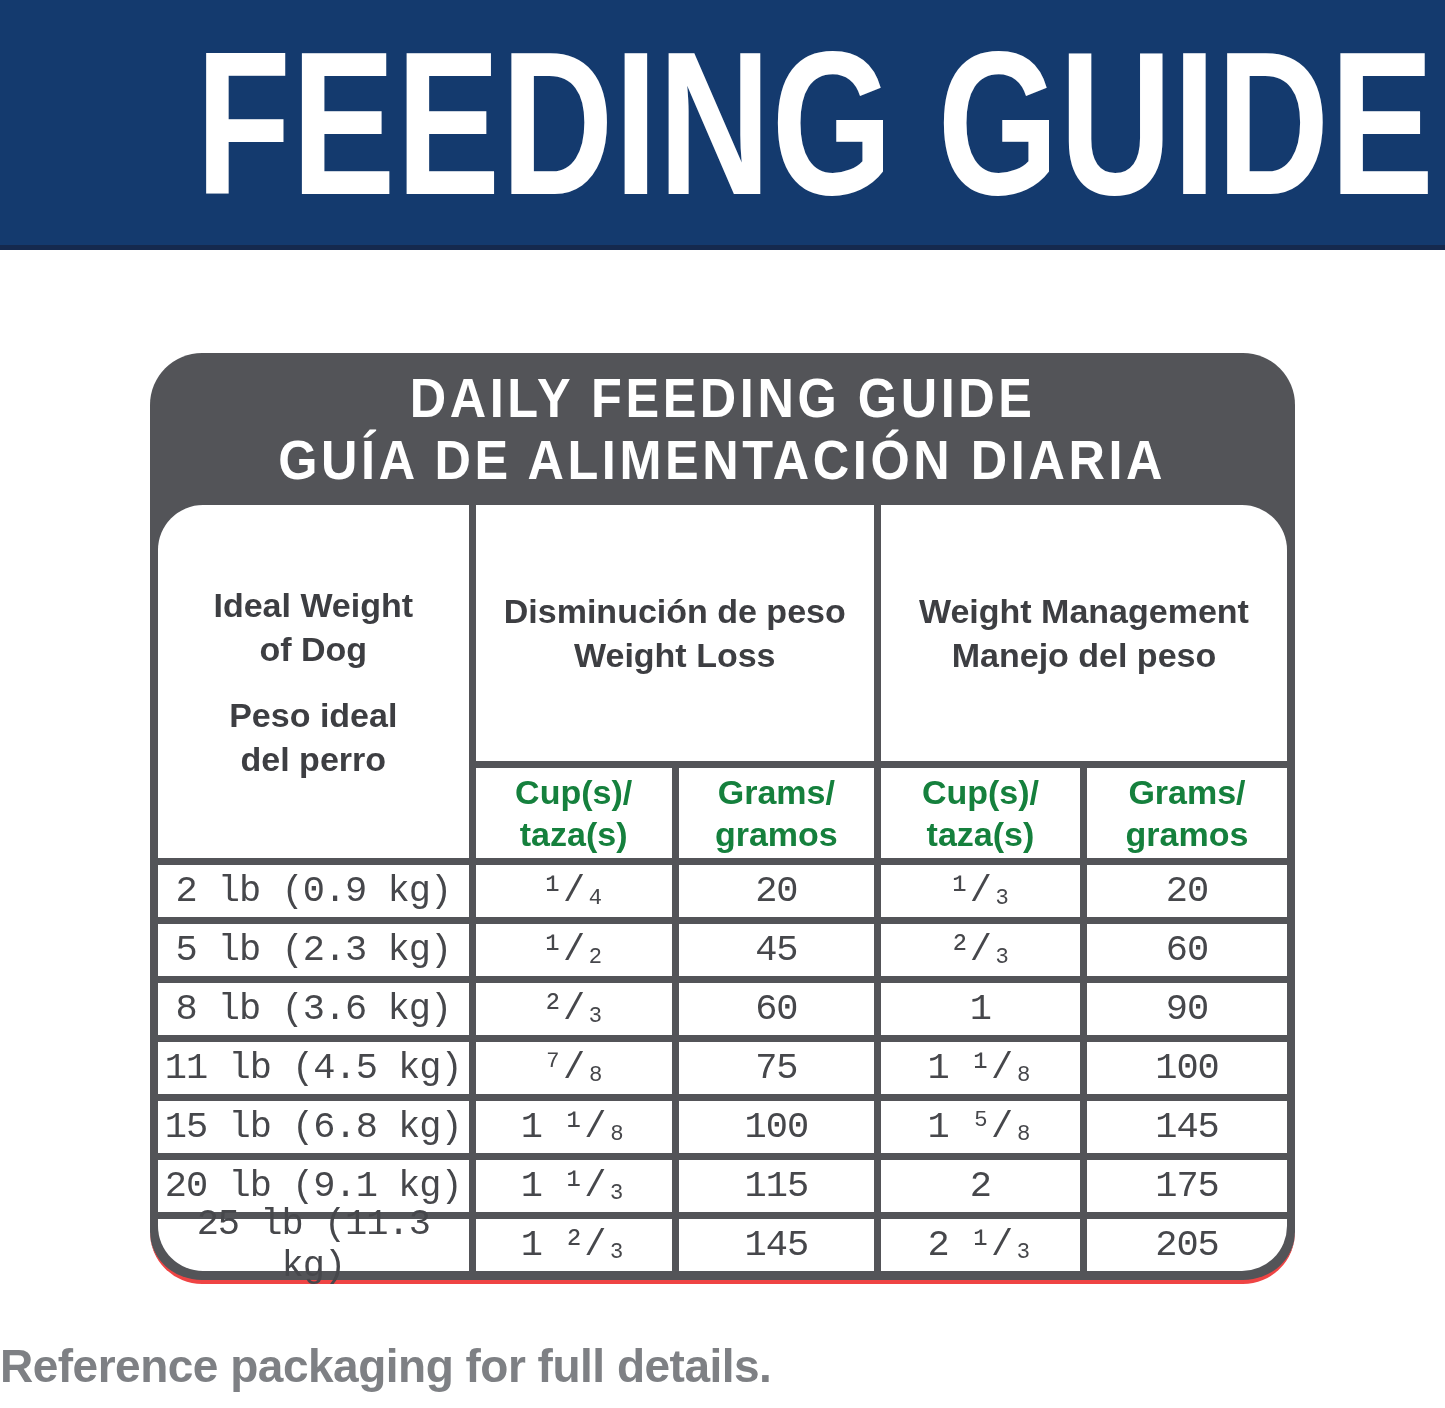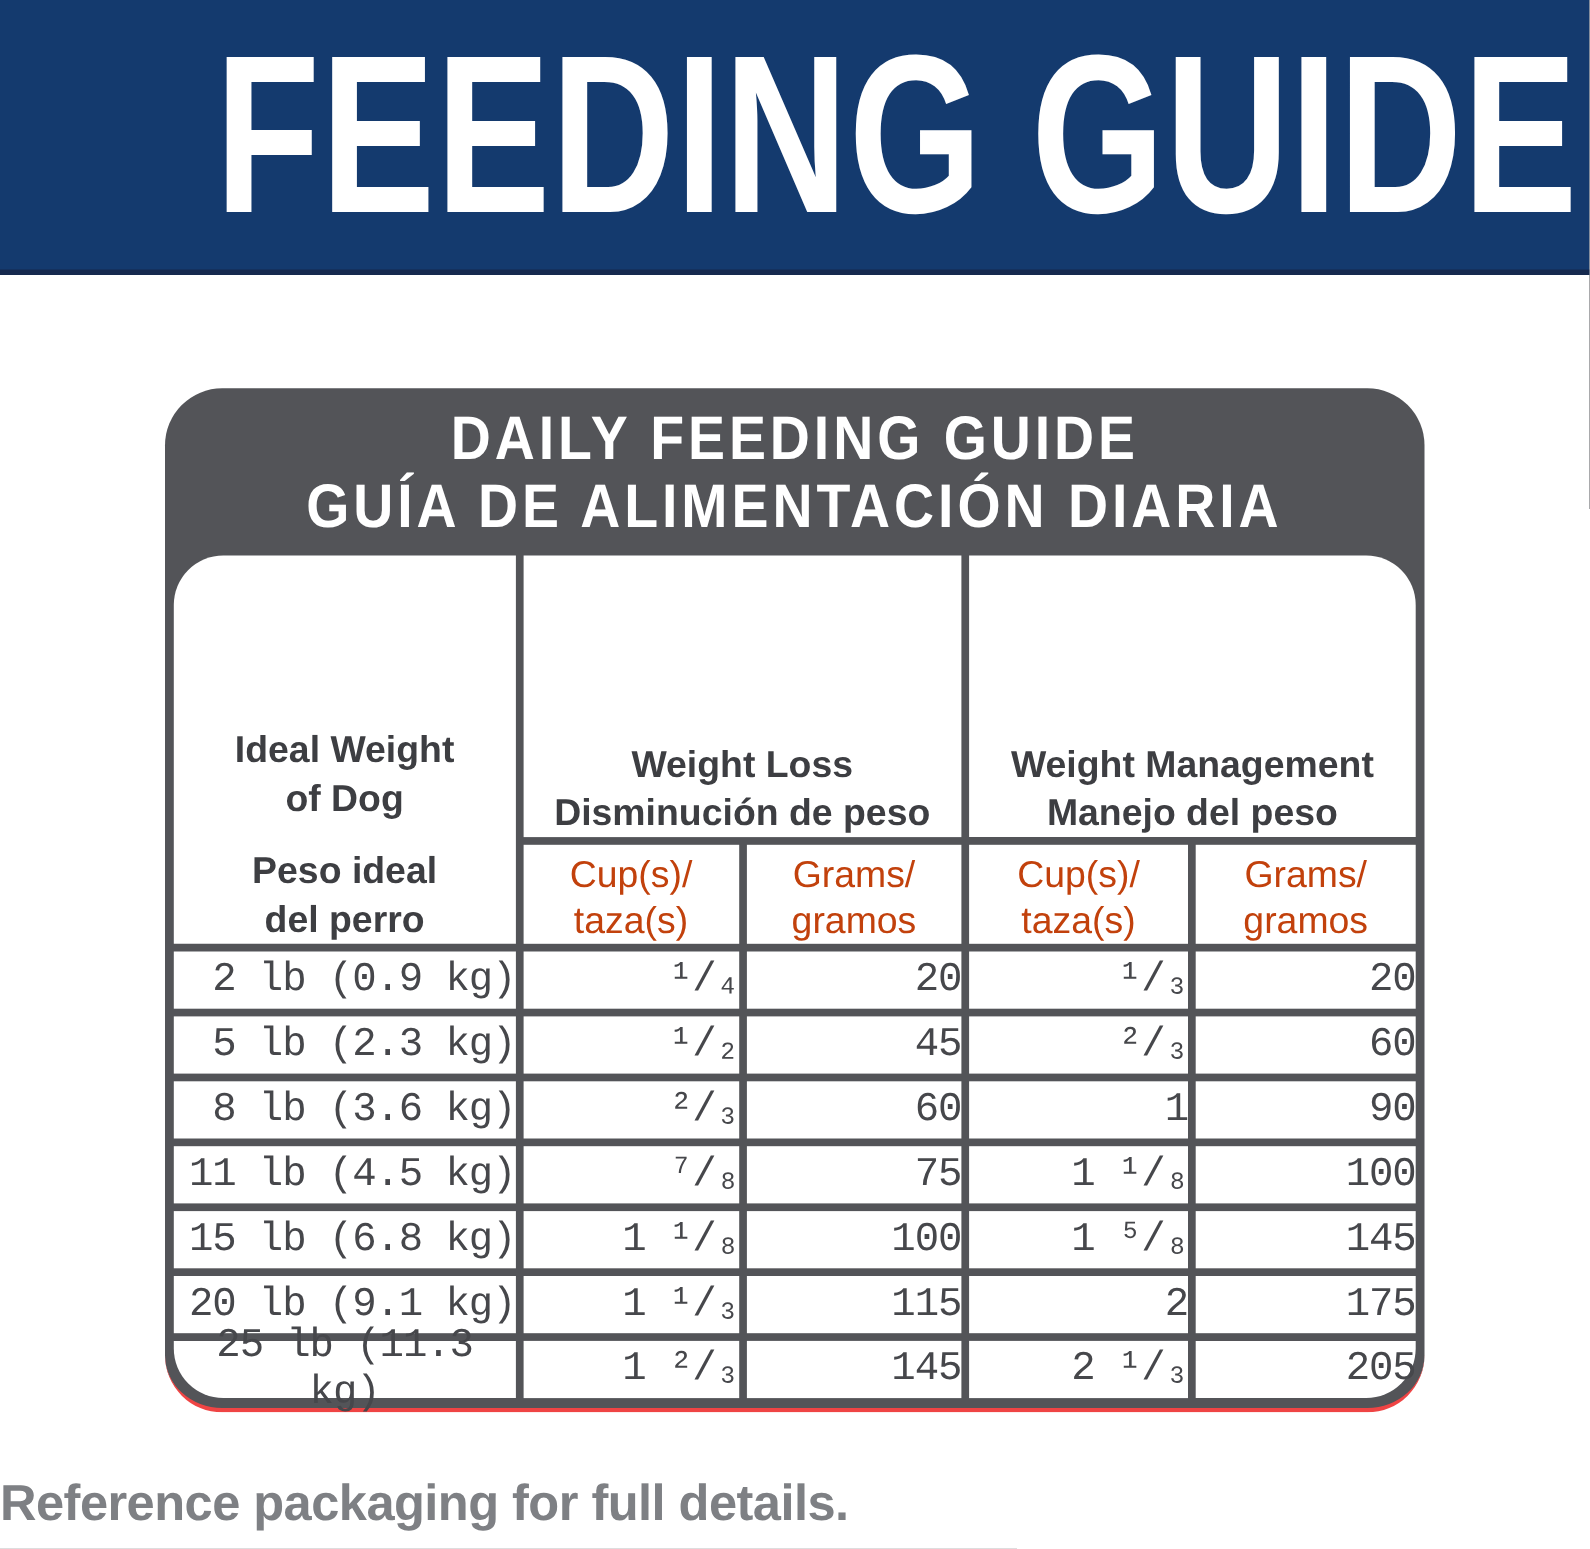--- a/index.html
+++ b/index.html
@@ -37,25 +37,25 @@
     transform:scaleX(0.9);transform-origin:center;
   }
   .grid{
     display:grid;
     grid-template-columns:323fr 204fr 203fr 207fr 208fr;
     grid-template-rows:256px 90px repeat(7,52px);
     gap:7px;
   }
   .cell{
     background:#ffffff;display:flex;flex-direction:column;
-    align-items:center;justify-content:flex-end;text-align:center;
+    align-items:center;justify-content:center;text-align:center;
   }
   .hdr{font-weight:bold;font-size:34px;line-height:44px;color:#3d3e42;}
   .hdr .es-block{margin-top:22px;}
-  .sub{font-weight:normal;font-size:34px;line-height:42px;color:#c2410c;}
+  .sub{font-weight:bold;font-size:34px;line-height:42px;color:#15803d;}
   .data{
     font-family:Liberation Mono, monospace;
     font-size:37px;color:#46474b;letter-spacing:-1px;
     flex-direction:row;
   }
   .span-ideal{grid-column:1;grid-row:1/3;border-top-left-radius:45px;}
   .span-wl{grid-column:2/4;grid-row:1;}
   .span-wm{grid-column:4/6;grid-row:1;border-top-right-radius:45px;}
   .bl{border-bottom-left-radius:45px;}
   .br{border-bottom-right-radius:45px;}
@@ -82,22 +82,22 @@
 
   <div class="grid">
 
     <div class="cell hdr span-ideal">
       <div>Ideal Weight</div>
       <div>of Dog</div>
       <div class="es-block">Peso ideal</div>
       <div>del perro</div>
     </div>
     <div class="cell hdr span-wl">
+      <div>Disminución de peso</div>
       <div>Weight Loss</div>
-      <div>Disminución de peso</div>
     </div>
     <div class="cell hdr span-wm">
       <div>Weight Management</div>
       <div>Manejo del peso</div>
     </div>
 
     <div class="cell sub">
       <div>Cup(s)/</div>
       <div>taza(s)</div>
     </div>

